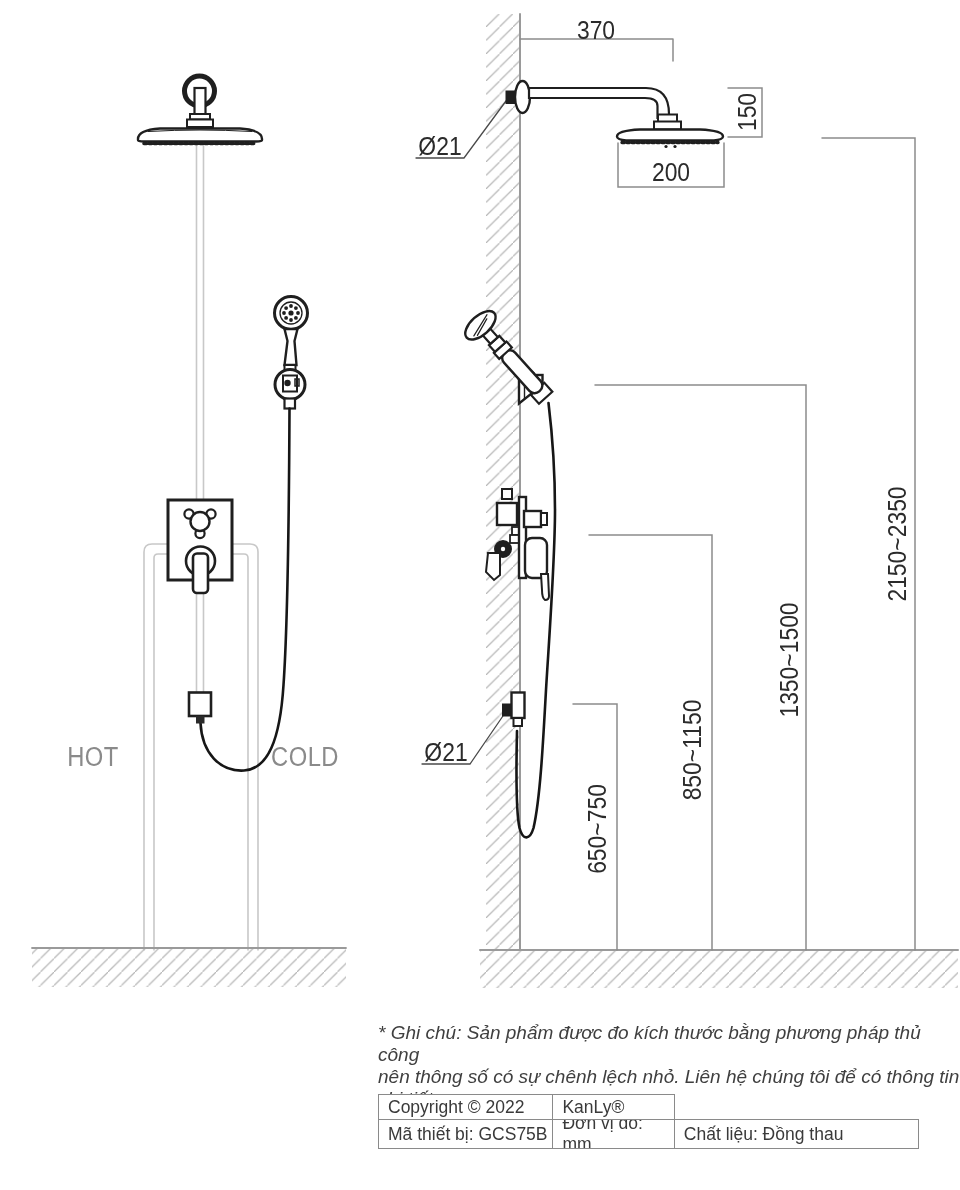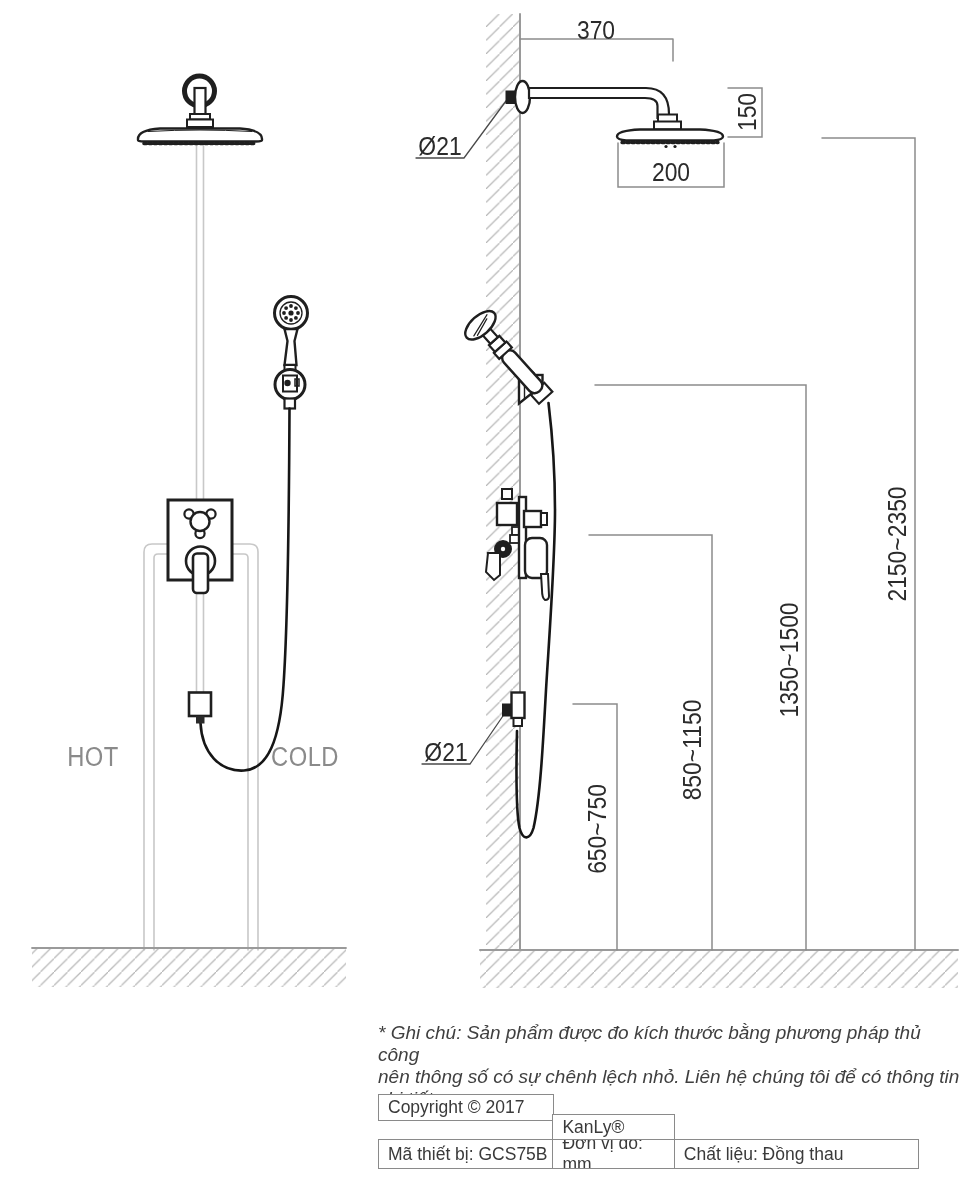--- a/index.html
+++ b/index.html
@@ -18,21 +18,21 @@
   .note{
     position:absolute;left:378px;top:1022px;width:585px;z-index:5;
     font-size:19px;line-height:22px;font-style:italic;color:#3f3f3f;
   }
   .tbl{position:absolute;left:378px;top:1094px;z-index:5;font-size:17.5px;color:#3a3a3a;}
   .trow{display:flex;}
   .cell{
     box-sizing:border-box;border:1.6px solid #8a8a8a;background:#fff;
     display:flex;align-items:center;padding-left:9px;height:27px;overflow:hidden;
   }
-  .cell + .cell{margin-left:-1.6px;margin-top:20px;}
+  .cell + .cell{margin-left:-1.6px;}
   .trow2 .cell{height:30px;margin-top:-1.6px;}
   .c1{width:176px;}.c2{width:123px;}.c3{width:245px;}
   .bold{font-weight:normal;}
 </style>
 </head>
 <body>
 
 <div class="stage">
 
 <svg class="draw" width="960" height="1190" viewBox="0 0 960 1190">
@@ -210,21 +210,21 @@
 <div class="lbl rot" style="left:597px;top:829px;">650~750</div>
 
 <div class="note">
   <div>* Ghi chú: Sản phẩm được đo kích thước bằng phương pháp thủ công</div>
   <div>nên thông số có sự chênh lệch nhỏ. Liên hệ chúng tôi để có thông tin</div>
   <div>chi tiết.</div>
 </div>
 
 <div class="tbl">
   <div class="trow trow1">
-    <div class="cell c1">Copyright © 2017</div>
+    <div class="cell c1">Copyright © 2022</div>
     <div class="cell c2">KanLy®</div>
   </div>
   <div class="trow trow2">
     <div class="cell c1 bold">Mã thiết bị: GCS75B</div>
     <div class="cell c2">Đơn vị đo: mm</div>
     <div class="cell c3">Chất liệu: Đồng thau</div>
   </div>
 </div>
 
 </div>

